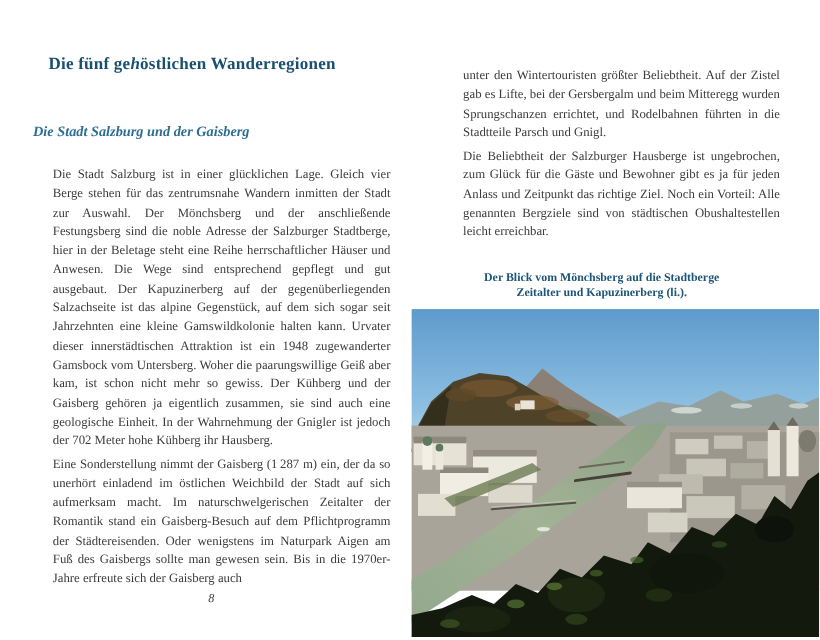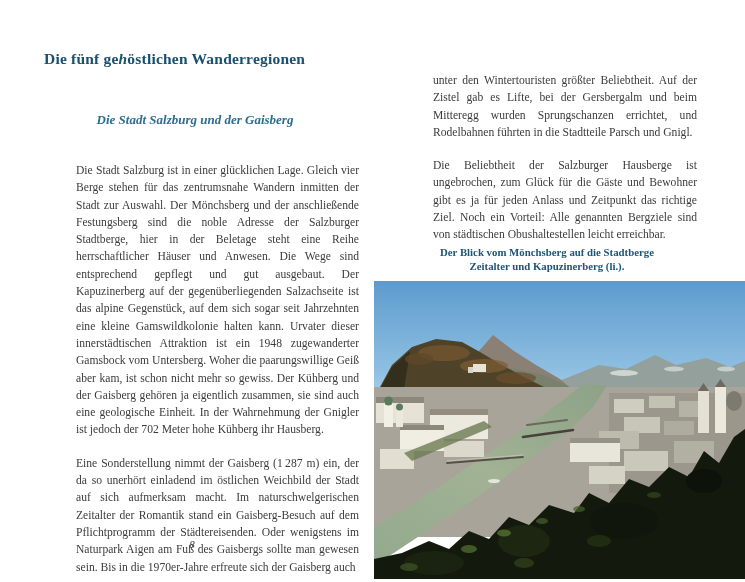--- a/index.html
+++ b/index.html
@@ -8,29 +8,29 @@
     font-family:"Liberation Serif", serif; overflow:hidden;
   }
   .chapter-heading {
     position:absolute; left:44px; top:50px; width:330px; margin:0;
     font-size:15.5px; font-weight:bold; letter-spacing:.2px;
     color:var(--heading_color,#19506f);
   }
   .chapter-heading .emph { font-style:italic; }
   .section-subheading {
     position:absolute; left:30px; top:112px; width:330px; margin:0;
-    text-align:center; font-size:13px; font-style:italic; font-weight:bold;
+    font-size:13px; font-style:italic; font-weight:bold;
     color:var(--subheading_color,#2c6d92);
   }
   .body-col {
     position:absolute; text-align:justify; color:var(--body_color,#3b3b3b);
     font-size:11.6px; line-height:17.3px;
   }
-  .body-col p { margin:16px; hyphens:auto; -webkit-hyphens:auto; }
-  .body-left  { left:60px;  top:146px; width:315px; }
+  .body-col p { margin:4px; hyphens:auto; -webkit-hyphens:auto; }
+  .body-left  { left:44px;  top:146px; width:315px; }
   .body-right { left:417px; top:56px;  width:296px; }
   .page-number {
     position:absolute; left:182px; top:538px; width:20px; text-align:center;
     font-style:italic; font-size:11px; color:var(--body_color,#3b3b3b);
   }
   .photo-caption {
     position:absolute; right:33px; top:246px; width:330px; text-align:center;
     font-size:10.8px; line-height:13.5px; font-weight:bold;
     color:var(--caption_color,#1c5578);
   }

